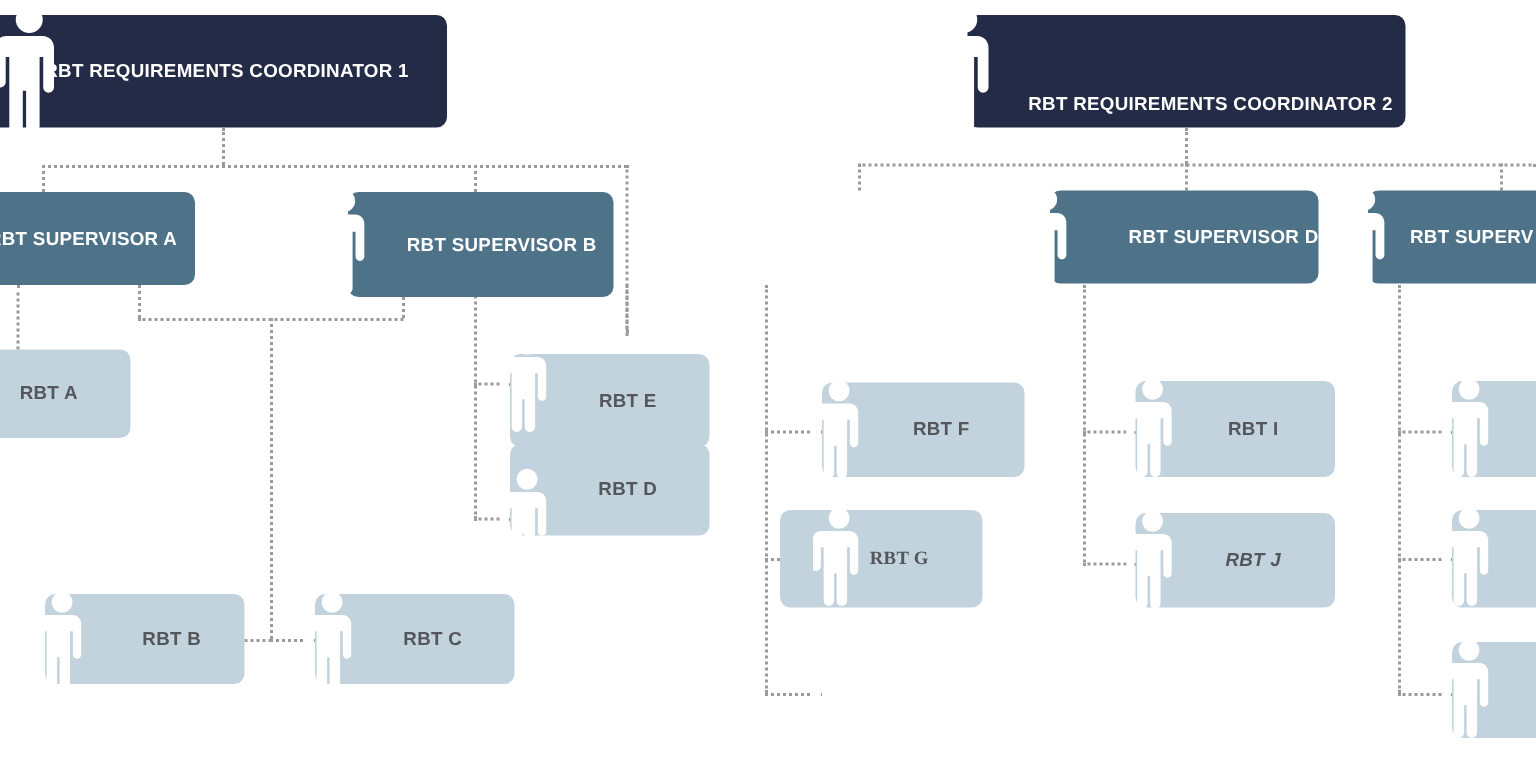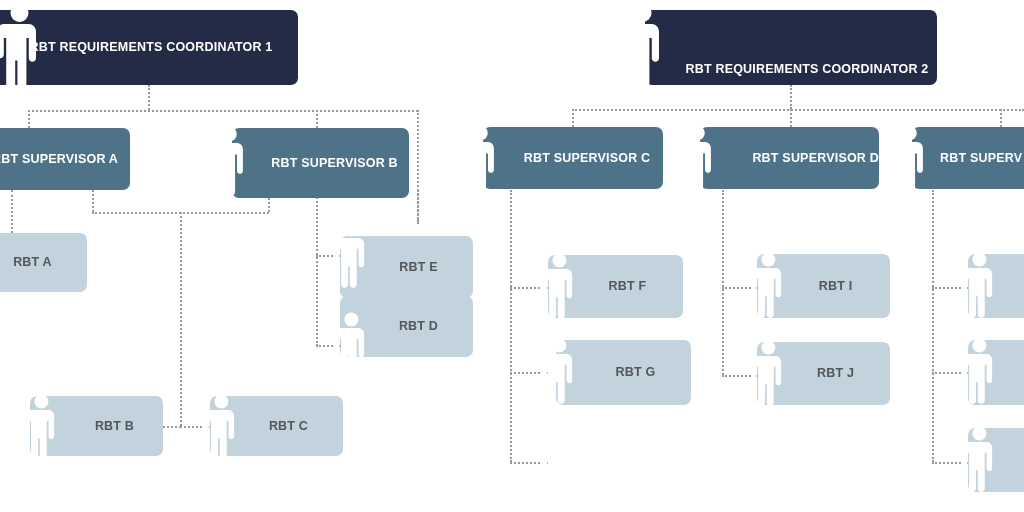--- a/index.html
+++ b/index.html
@@ -117,23 +117,20 @@
   </div>
   <span class="person" style="left:211px;top:125px;width:36px;height:72px;">
     <svg viewBox="0 0 42 88" aria-hidden="true">
       <g fill="#ffffff">
         <circle cx="21.5" cy="11" r="9"></circle>
         <path d="M12.5 22h18c4.2 0 7.5 3.4 7.5 7.6V56c0 2.1-1.6 3.8-3.6 3.8s-3.6-1.7-3.6-3.8V36h-2.4v46c0 2.6-2 4.7-4.5 4.7S19.4 84.6 19.4 82V58.5h-2.2V82c0 2.6-2 4.7-4.5 4.7S8.2 84.6 8.2 82V36H5.8v16.5c0 2.1-1.6 3.8-3.6 3.8S-1.4 56.6-1.4 54.5V29.6C-1.4 25.4 2 22 6.2 22z"></path>
       </g>
     </svg>
   </span>
 
-  <div class="node supervisor" style="left:483px;top:127px;width:180px;height:62px;">
-    <span class="lbl" style="left:28px;right:0;">RBT SUPERVISOR C</span>
-  </div>
   <span class="person" style="left:462px;top:124px;width:36px;height:72px;">
     <svg viewBox="0 0 42 88" aria-hidden="true">
       <g fill="#ffffff">
         <circle cx="21.5" cy="11" r="9"></circle>
         <path d="M12.5 22h18c4.2 0 7.5 3.4 7.5 7.6V56c0 2.1-1.6 3.8-3.6 3.8s-3.6-1.7-3.6-3.8V36h-2.4v46c0 2.6-2 4.7-4.5 4.7S19.4 84.6 19.4 82V58.5h-2.2V82c0 2.6-2 4.7-4.5 4.7S8.2 84.6 8.2 82V36H5.8v16.5c0 2.1-1.6 3.8-3.6 3.8S-1.4 56.6-1.4 54.5V29.6C-1.4 25.4 2 22 6.2 22z"></path>
       </g>
     </svg>
   </span>
 
   <div class="node supervisor" style="left:700px;top:127px;width:179px;height:62px;">
@@ -217,21 +214,21 @@
   </div>
   <span class="person" style="left:542px;top:252px;width:34px;height:68px;">
     <svg viewBox="0 0 42 88" aria-hidden="true">
       <g fill="#ffffff">
         <circle cx="21.5" cy="11" r="9"></circle>
         <path d="M12.5 22h18c4.2 0 7.5 3.4 7.5 7.6V56c0 2.1-1.6 3.8-3.6 3.8s-3.6-1.7-3.6-3.8V36h-2.4v46c0 2.6-2 4.7-4.5 4.7S19.4 84.6 19.4 82V58.5h-2.2V82c0 2.6-2 4.7-4.5 4.7S8.2 84.6 8.2 82V36H5.8v16.5c0 2.1-1.6 3.8-3.6 3.8S-1.4 56.6-1.4 54.5V29.6C-1.4 25.4 2 22 6.2 22z"></path>
       </g>
     </svg>
   </span>
 
-  <div class="node rbt" style="left:556px;top:340px;width:135px;height:65px;">
+  <div class="node rbt" style="left:520px;top:340px;width:135px;height:65px;font-family:Liberation Serif, serif;">
     <span class="lbl" style="left:24px;right:0;">RBT G</span>
   </div>
   <span class="person" style="left:542px;top:337px;width:34px;height:68px;">
     <svg viewBox="0 0 42 88" aria-hidden="true">
       <g fill="#ffffff">
         <circle cx="21.5" cy="11" r="9"></circle>
         <path d="M12.5 22h18c4.2 0 7.5 3.4 7.5 7.6V56c0 2.1-1.6 3.8-3.6 3.8s-3.6-1.7-3.6-3.8V36h-2.4v46c0 2.6-2 4.7-4.5 4.7S19.4 84.6 19.4 82V58.5h-2.2V82c0 2.6-2 4.7-4.5 4.7S8.2 84.6 8.2 82V36H5.8v16.5c0 2.1-1.6 3.8-3.6 3.8S-1.4 56.6-1.4 54.5V29.6C-1.4 25.4 2 22 6.2 22z"></path>
       </g>
     </svg>
   </span>
@@ -250,21 +247,21 @@
   </div>
   <span class="person" style="left:751px;top:251px;width:34px;height:68px;">
     <svg viewBox="0 0 42 88" aria-hidden="true">
       <g fill="#ffffff">
         <circle cx="21.5" cy="11" r="9"></circle>
         <path d="M12.5 22h18c4.2 0 7.5 3.4 7.5 7.6V56c0 2.1-1.6 3.8-3.6 3.8s-3.6-1.7-3.6-3.8V36h-2.4v46c0 2.6-2 4.7-4.5 4.7S19.4 84.6 19.4 82V58.5h-2.2V82c0 2.6-2 4.7-4.5 4.7S8.2 84.6 8.2 82V36H5.8v16.5c0 2.1-1.6 3.8-3.6 3.8S-1.4 56.6-1.4 54.5V29.6C-1.4 25.4 2 22 6.2 22z"></path>
       </g>
     </svg>
   </span>
 
-  <div class="node rbt" style="left:757px;top:342px;width:133px;height:63px;">
+  <div class="node rbt" style="left:757px;top:342px;width:133px;height:63px;font-style:italic;">
     <span class="lbl" style="left:24px;right:0;">RBT J</span>
   </div>
   <span class="person" style="left:751px;top:339px;width:34px;height:68px;">
     <svg viewBox="0 0 42 88" aria-hidden="true">
       <g fill="#ffffff">
         <circle cx="21.5" cy="11" r="9"></circle>
         <path d="M12.5 22h18c4.2 0 7.5 3.4 7.5 7.6V56c0 2.1-1.6 3.8-3.6 3.8s-3.6-1.7-3.6-3.8V36h-2.4v46c0 2.6-2 4.7-4.5 4.7S19.4 84.6 19.4 82V58.5h-2.2V82c0 2.6-2 4.7-4.5 4.7S8.2 84.6 8.2 82V36H5.8v16.5c0 2.1-1.6 3.8-3.6 3.8S-1.4 56.6-1.4 54.5V29.6C-1.4 25.4 2 22 6.2 22z"></path>
       </g>
     </svg>
   </span>

